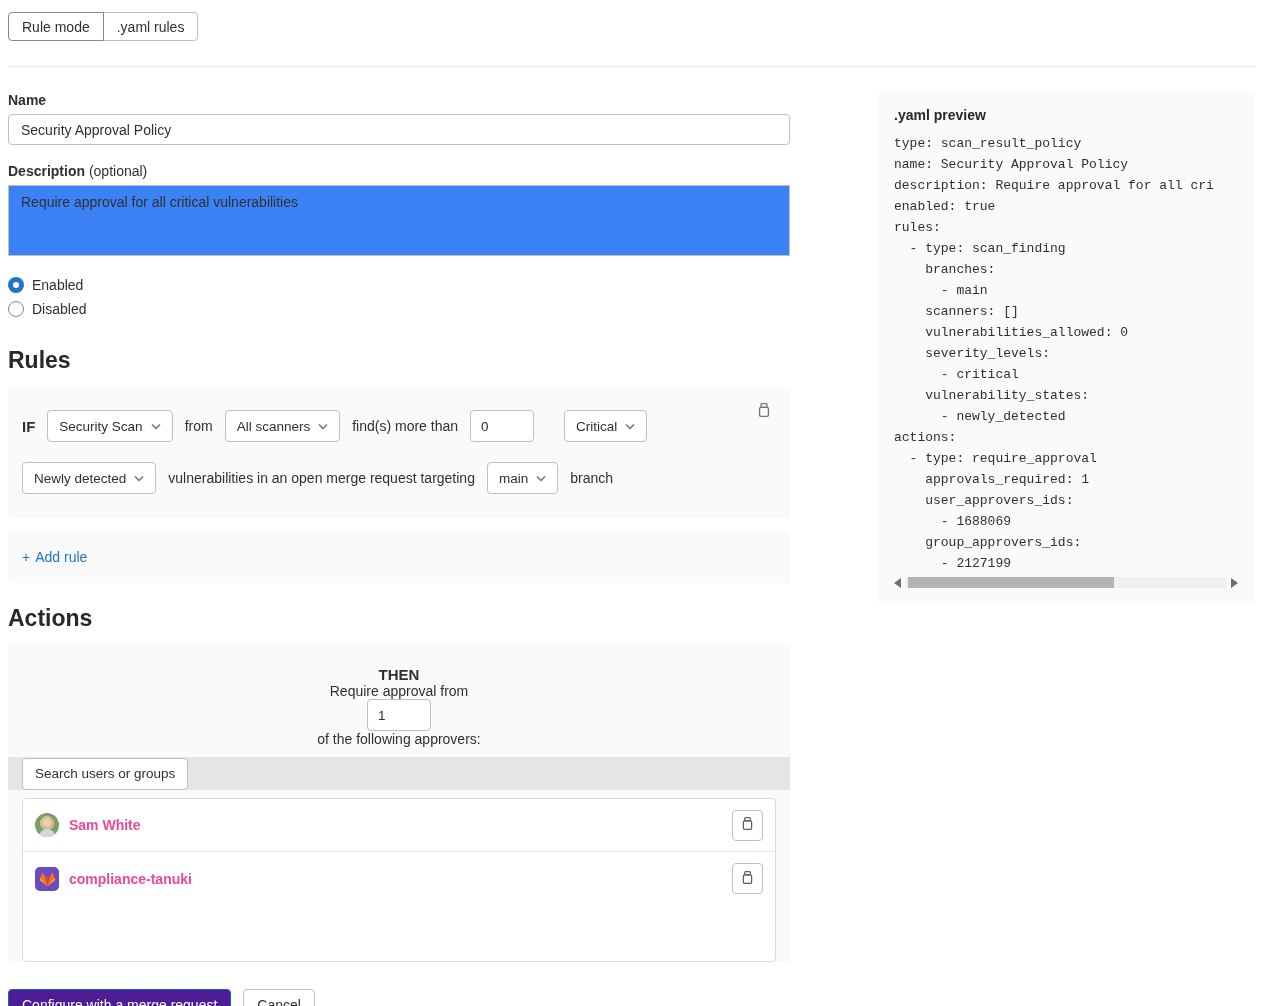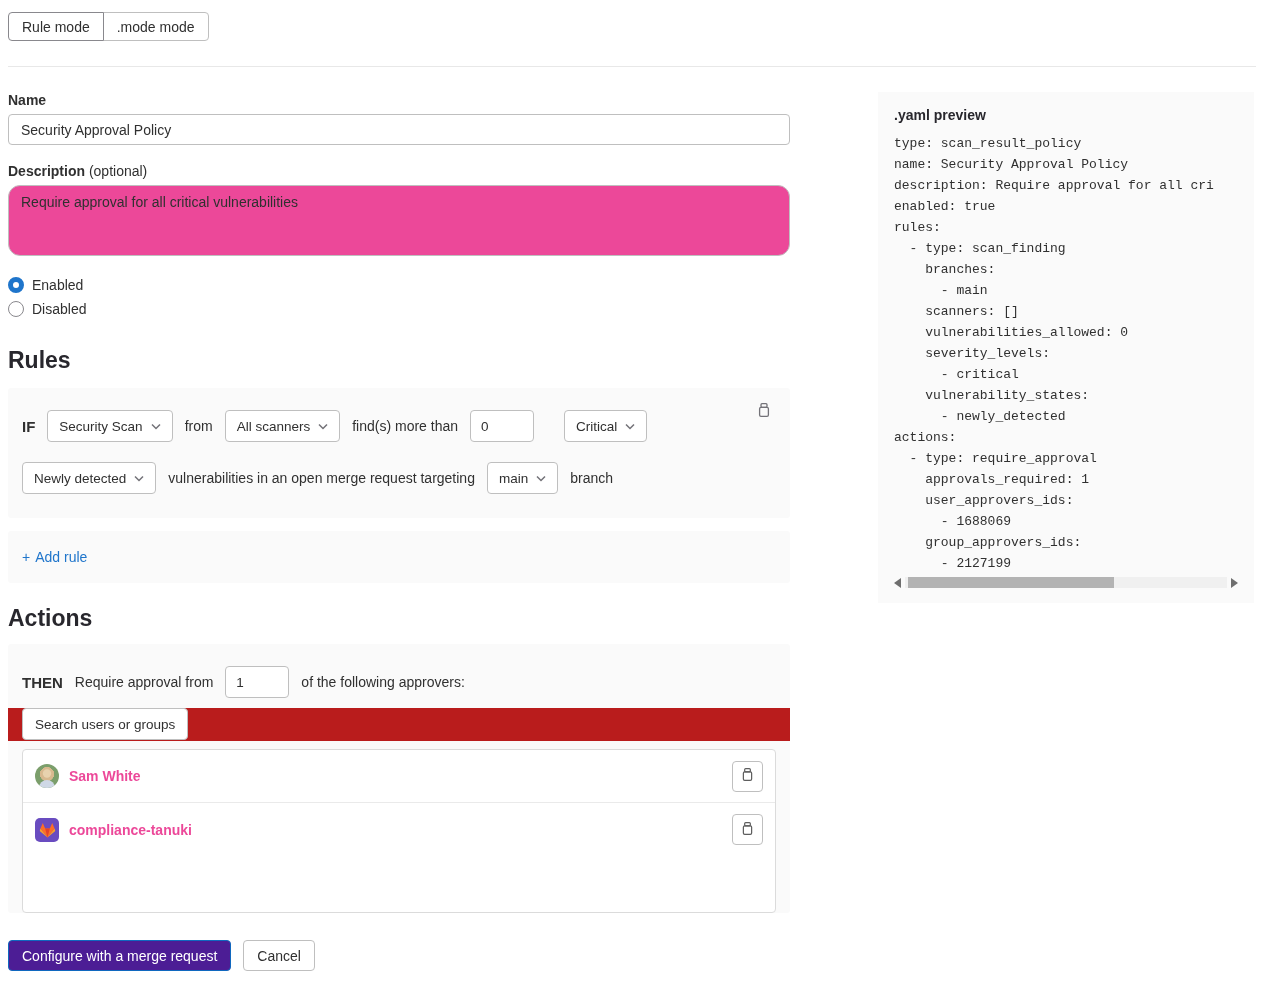--- a/index.html
+++ b/index.html
@@ -17,22 +17,22 @@
 
   .content { display:flex; align-items:flex-start; padding:25px 0 0 8px; }
   .left-col { width:782px; }
   .right-col { width:376px; margin-left:88px; }
 
   .field-label { font-weight:bold; font-size:14px; color:#303030; margin-bottom:6px; }
   .optional { font-weight:normal; }
   .text-input { width:782px; height:31px; border:1px solid #bfbfbf; border-radius:4px;
     padding:0 12px; font-size:14px; color:#303030; background:#fff;
     font-family:"Liberation Sans", sans-serif; }
-  .textarea { width:782px; height:71px; border:1px solid #bfbfbf; border-radius:12px;
-    padding:8px 12px; font-size:14px; color:#303030; background:#ec4899; resize:none;
+  .textarea { width:782px; height:71px; border:1px solid #bfbfbf; border-radius:0;
+    padding:8px 12px; font-size:14px; color:#303030; background:#3b82f6; resize:none;
     font-family:"Liberation Sans", sans-serif; }
   .mb18 { margin-bottom:18px; }
 
   .radio-row { display:flex; align-items:flex-start; height:24px; cursor:pointer; }
   .radio { width:16px; height:16px; border-radius:50%; margin-right:8px; background:#fff; }
   .radio.checked { border:5px solid #1f75cb; }
   .radio.unchecked { border:1px solid #89888d; }
 
   h2.section { font-size:23px; font-weight:bold; color:#28272d; margin:22px 0 12px 0; }
 
@@ -50,23 +50,23 @@
     font-family:"Liberation Sans", sans-serif; }
   .icon-btn { position:absolute; top:8px; right:12px; background:transparent; border:none;
     color:#737278; cursor:pointer; padding:6px; }
 
   .add-rule-panel { height:52px; display:flex; align-items:center; padding-left:14px;
     margin-top:13px; }
   .add-rule-link { color:#1f75cb; font-size:14px; text-decoration:none; display:inline-flex;
     gap:5px; align-items:center; cursor:pointer; }
 
   .actions-panel { padding:0; margin-top:2px; }
-  .then-row { display:flex; align-items:center; gap:12px; padding:22px 14px 10px 14px; }
+  .then-row { display:flex; align-items:center; padding:22px 14px 10px 14px;flex-direction:column; }
   .then-label { font-weight:bold; font-size:15px; }
-  .search-row { background:#b91c1c; height:33px; display:flex; }
+  .search-row { background:#e5e5e5; height:33px; display:flex; align-items:center; }
   .search-btn { margin-left:14px; height:32px; border:1px solid #bfbfbf; border-radius:4px;
     background:#fff; padding:0 12px; font-size:13.5px; color:#303030; cursor:pointer;
     font-family:"Liberation Sans", sans-serif; }
   .approvers-box { background:#fff; border:1px solid #dbdbdb; border-radius:4px;
     margin:8px 14px 18px 14px; height:164px; overflow:hidden; }
   .approver-row { display:flex; align-items:center; padding:8px 12px; height:53px; }
   .approver-row.bordered { border-bottom:1px solid #eaeaea; }
   .avatar { width:24px; height:24px; margin-right:10px; flex:0 0 auto; }
   .avatar.round { border-radius:50%; background:radial-gradient(circle at 50% 42%, #d8b98f 0 38%, #7b9e6b 39%);
     overflow:hidden; position:relative; }
@@ -95,21 +95,21 @@
   .hs-track { flex:1; height:11px; background:#f0f0f0; margin:0 4px; position:relative; }
   .hs-thumb { position:absolute; left:1%; top:0; height:11px; width:64%; background:#b3b3b3; }
 </style>
 </head>
 <body>
 
 
 
 <div class="tabs">
   <button class="tab first active">Rule mode</button>
-  <button class="tab last">.mode mode</button>
+  <button class="tab last">.yaml rules</button>
 </div>
 
 <hr class="top-rule">
 
 <div class="content">
   <div class="left-col">
 
     <div class="field-label">Name</div>
     <input class="text-input mb18" value="Security Approval Policy" style="">
 

